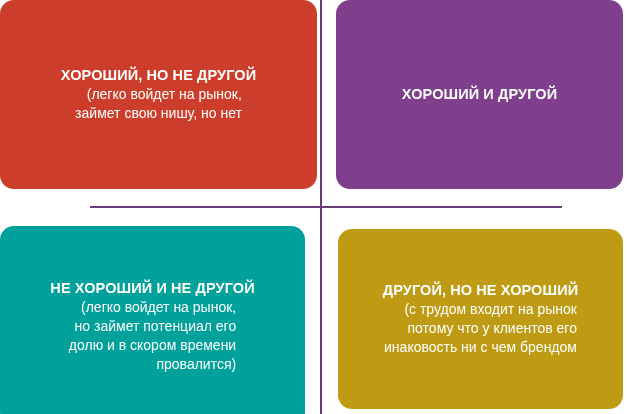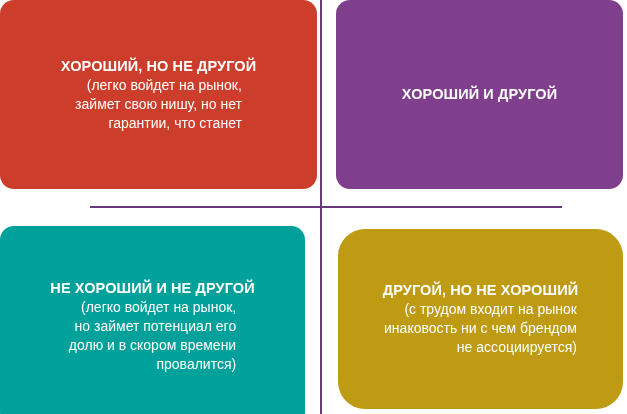--- a/index.html
+++ b/index.html
@@ -105,40 +105,39 @@
 <div id="matrix">
 
   <div class="divider-v" style="background: rgb(107, 58, 122);"></div>
   <div class="divider-h" style="background: rgb(107, 58, 122);"></div>
 
   <div class="card card-tl" style="background: rgb(204, 62, 43);">
     <div class="card-title">ХОРОШИЙ, НО НЕ ДРУГОЙ</div>
     <div class="card-body">
       <span class="line">(легко войдет на рынок,</span>
       <span class="line">займет свою нишу, но нет</span>
-      <span class="line">гарантии, что станет</span>
     </div>
   </div>
 
   <div class="card card-tr" style="background: rgb(127, 63, 140);">
     <div class="card-title">ХОРОШИЙ И ДРУГОЙ</div>
   </div>
 
   <div class="card card-bl" style="background: rgb(0, 161, 154);">
     <div class="card-title">НЕ ХОРОШИЙ И НЕ ДРУГОЙ</div>
     <div class="card-body">
       <span class="line">(легко войдет на рынок,</span>
       <span class="line">но займет потенциал его</span>
       <span class="line">долю и в скором времени</span>
       <span class="line">провалится)</span>
     </div>
   </div>
 
-  <div class="card card-br" style="background: rgb(190, 155, 19); border-radius: 27px;">
+  <div class="card card-br" style="background: rgb(190, 155, 19);">
     <div class="card-title">ДРУГОЙ, НО НЕ ХОРОШИЙ</div>
     <div class="card-body">
       <span class="line">(с трудом входит на рынок</span>
+      <span class="line">потому что у клиентов его</span>
       <span class="line">инаковость ни с чем брендом</span>
-      <span class="line">не ассоциируется)</span>
     </div>
   </div>
 
 </div>
 
 </body></html>

